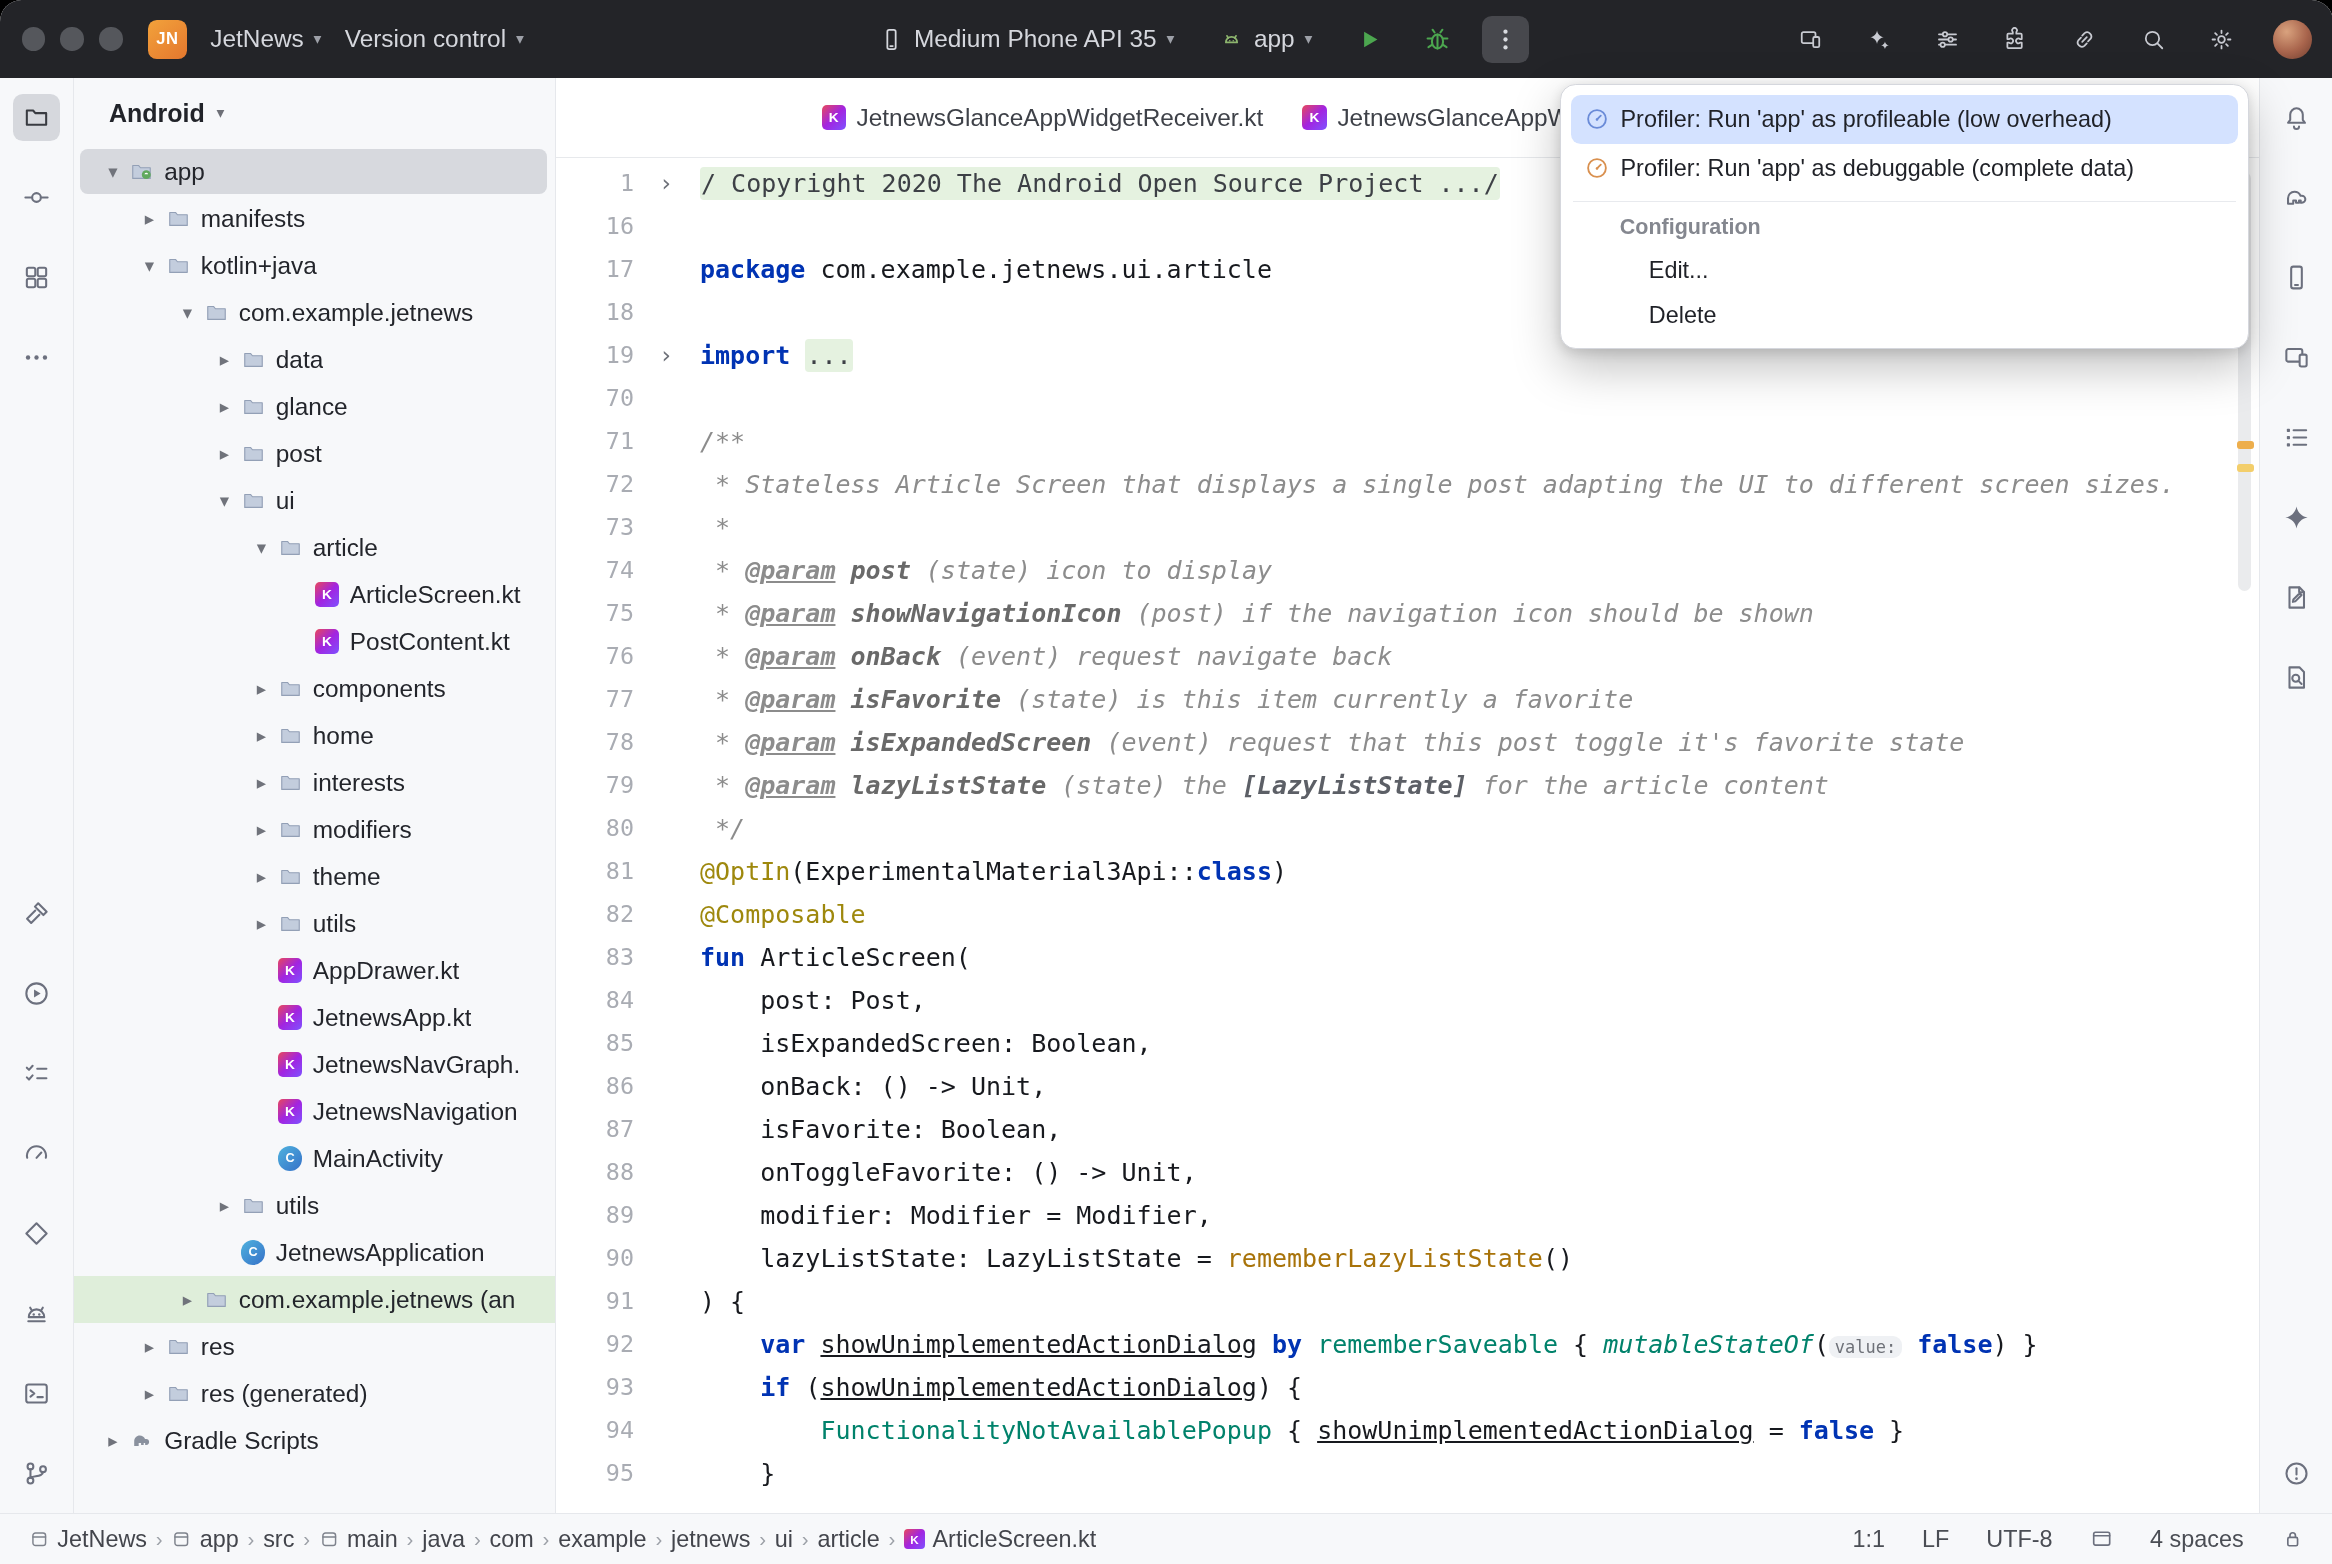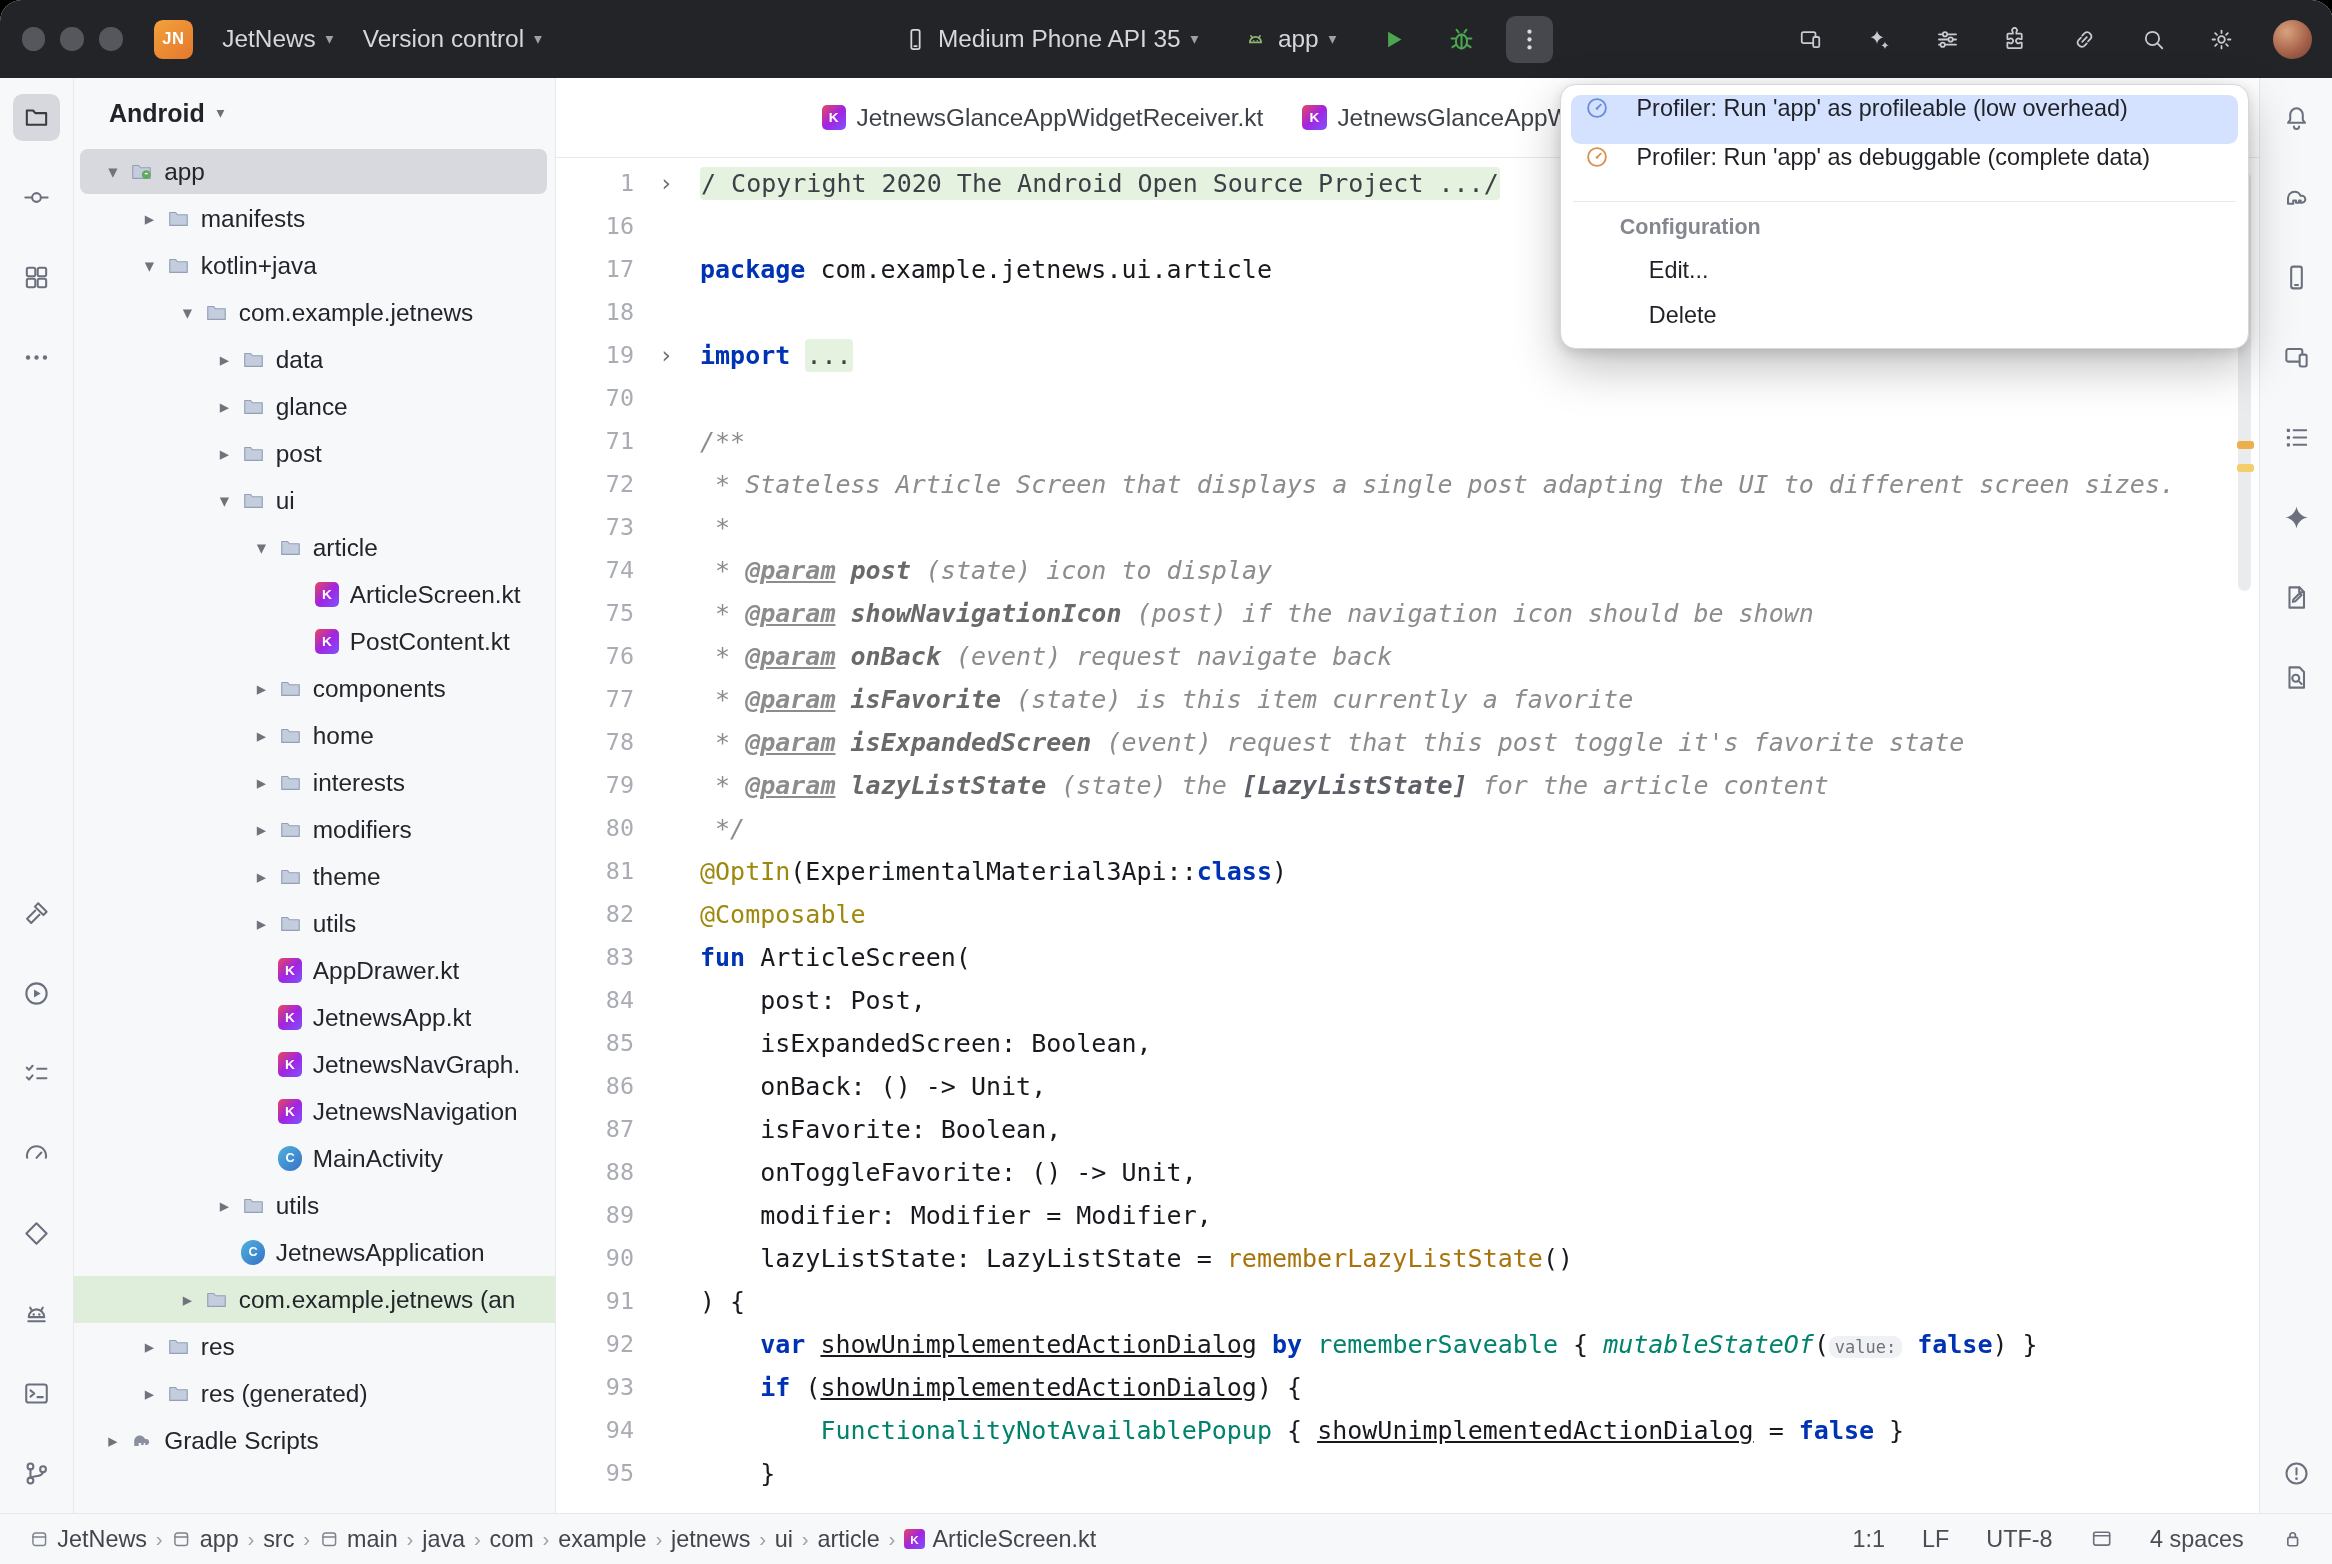--- a/index.html
+++ b/index.html
@@ -1,21 +1,21 @@
 <!DOCTYPE html>
 <html><head>
 <meta charset="utf-8">
 <style>
   html,body{margin:0;padding:0;background:#000;}
   body{width:2333px;height:1564px;font-family:"Liberation Sans","DejaVu Sans",sans-serif;}
   *{box-sizing:border-box;}
   .window{position:relative;width:100%;height:100%;display:flex;flex-direction:column;background:#fff;border-radius:21.5px 21.5px 0 0;overflow:hidden;}
 
   
-  .titlebar{height:78px;flex:none;background:#232428;display:flex;align-items:center;padding:0 21.5px;color:#CFD2D8;font-size:24.4px;gap:6px;}
+  .titlebar{height:78px;flex:none;background:#232428;display:flex;align-items:center;padding:0 21.5px;color:#CFD2D8;font-size:24.4px;}
   .traffic{display:flex;gap:15.6px;margin-right:25px;}
   .dot{width:23.4px;height:23.4px;border-radius:50%;background:#55575C;}
   .logo{width:39px;height:39px;border-radius:8.8px;background:linear-gradient(140deg,#F2A23B,#E4772E);color:#fff;font-weight:bold;font-size:16.6px;display:flex;align-items:center;justify-content:center;margin-right:11.7px;letter-spacing:0.5px;flex:none;}
   .tb-btn{display:flex;align-items:center;gap:9.8px;padding:7.8px 11.7px;border-radius:7.8px;background:none;border:none;color:#D5D7DD;font-size:24.4px;font-family:inherit;white-space:nowrap;}
   .caret{font-size:15.6px;color:#9DA0A8;line-height:1;}
   .tb-center{display:flex;align-items:center;gap:21.5px;margin-left:332px;}
   .tb-right{display:flex;align-items:center;gap:17.6px;margin-left:auto;}
   .tb-icon{width:51px;height:47px;display:flex;align-items:center;justify-content:center;border-radius:9.8px;background:none;border:none;color:#C8CAD1;padding:0;}
   .tb-icon svg{width:29px;height:29px;}
   .icn{display:inline-flex;align-items:center;justify-content:center;}
@@ -88,21 +88,21 @@
   .crumb{display:flex;align-items:center;gap:7.8px;white-space:nowrap;}
   .crumb .icn svg{width:20.5px;height:20.5px;color:#7E828C;}
   .crumb .kicon{width:20.5px;height:20.5px;font-size:11.7px;border-radius:3.9px;}
   .csep{color:#9CA0A7;padding:0 8.8px;font-size:20.5px;}
   .stat-right{margin-left:auto;display:flex;align-items:center;gap:37px;color:#4A4D54;}
   .stat-btn{background:none;border:none;font:inherit;color:inherit;display:flex;align-items:center;padding:0;}
   .stat-btn .icn svg{width:23.4px;height:23.4px;color:#6C707E;}
 
   
   .popup{position:absolute;left:1560px;top:84px;width:689px;background:#fff;border:1px solid #D5D7DD;border-radius:15.6px;box-shadow:0 17.6px 47px rgba(0,0,0,.25),0 3.9px 11.7px rgba(0,0,0,.12);padding:9.8px;z-index:60;font-size:23.4px;color:#1F2127;}
-  .pop-item{height:49px;border-radius:9.8px;display:flex;align-items:flex-start;gap:26px;padding:0 13.7px;white-space:nowrap;}
+  .pop-item{height:49px;border-radius:9.8px;display:flex;align-items:center;gap:10px;padding:0 13.7px;white-space:nowrap;}
   .pop-item.on{background:#D4E2FF;}
   .pop-item .icn svg{width:26px;height:26px;}
   .pop-sep{height:1px;background:#E8EAEE;margin:7.8px 2px;}
   .sec-label{color:#84878F;font-size:21.5px;font-weight:600;padding:5.9px 0 7.8px 49px;}
   .pop-sub{height:45px;display:flex;align-items:center;padding-left:78px;border-radius:9.8px;white-space:nowrap;}
 </style>
 </head>
 <body>
 
 <div class="window">

